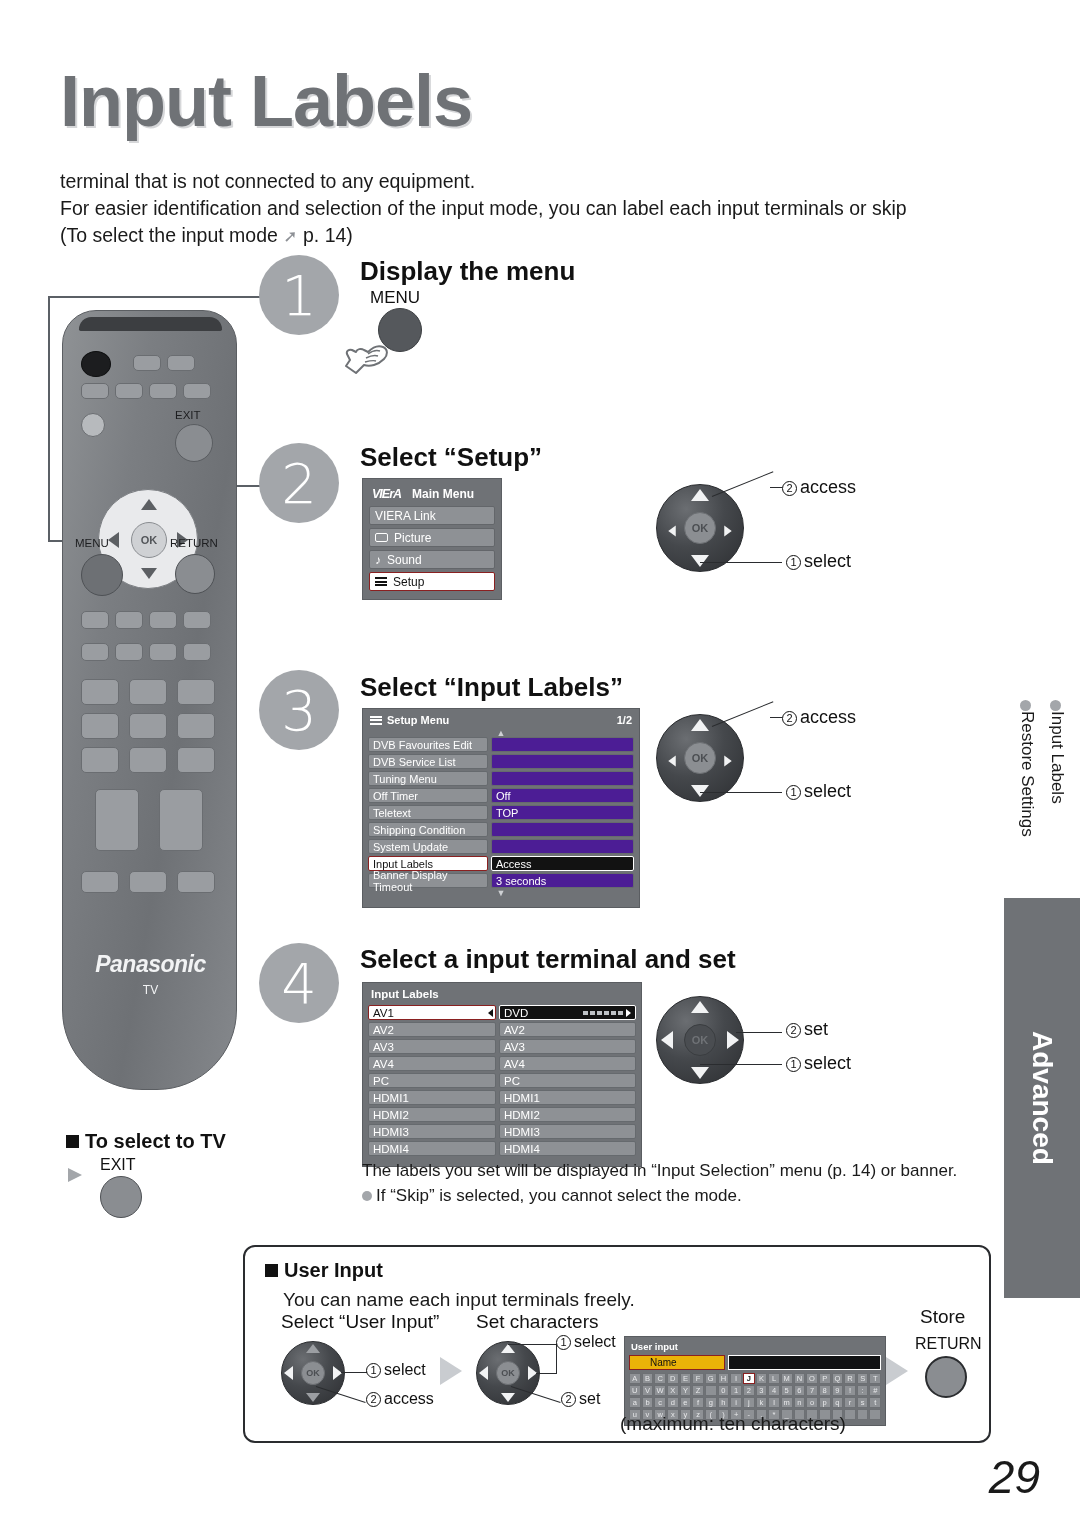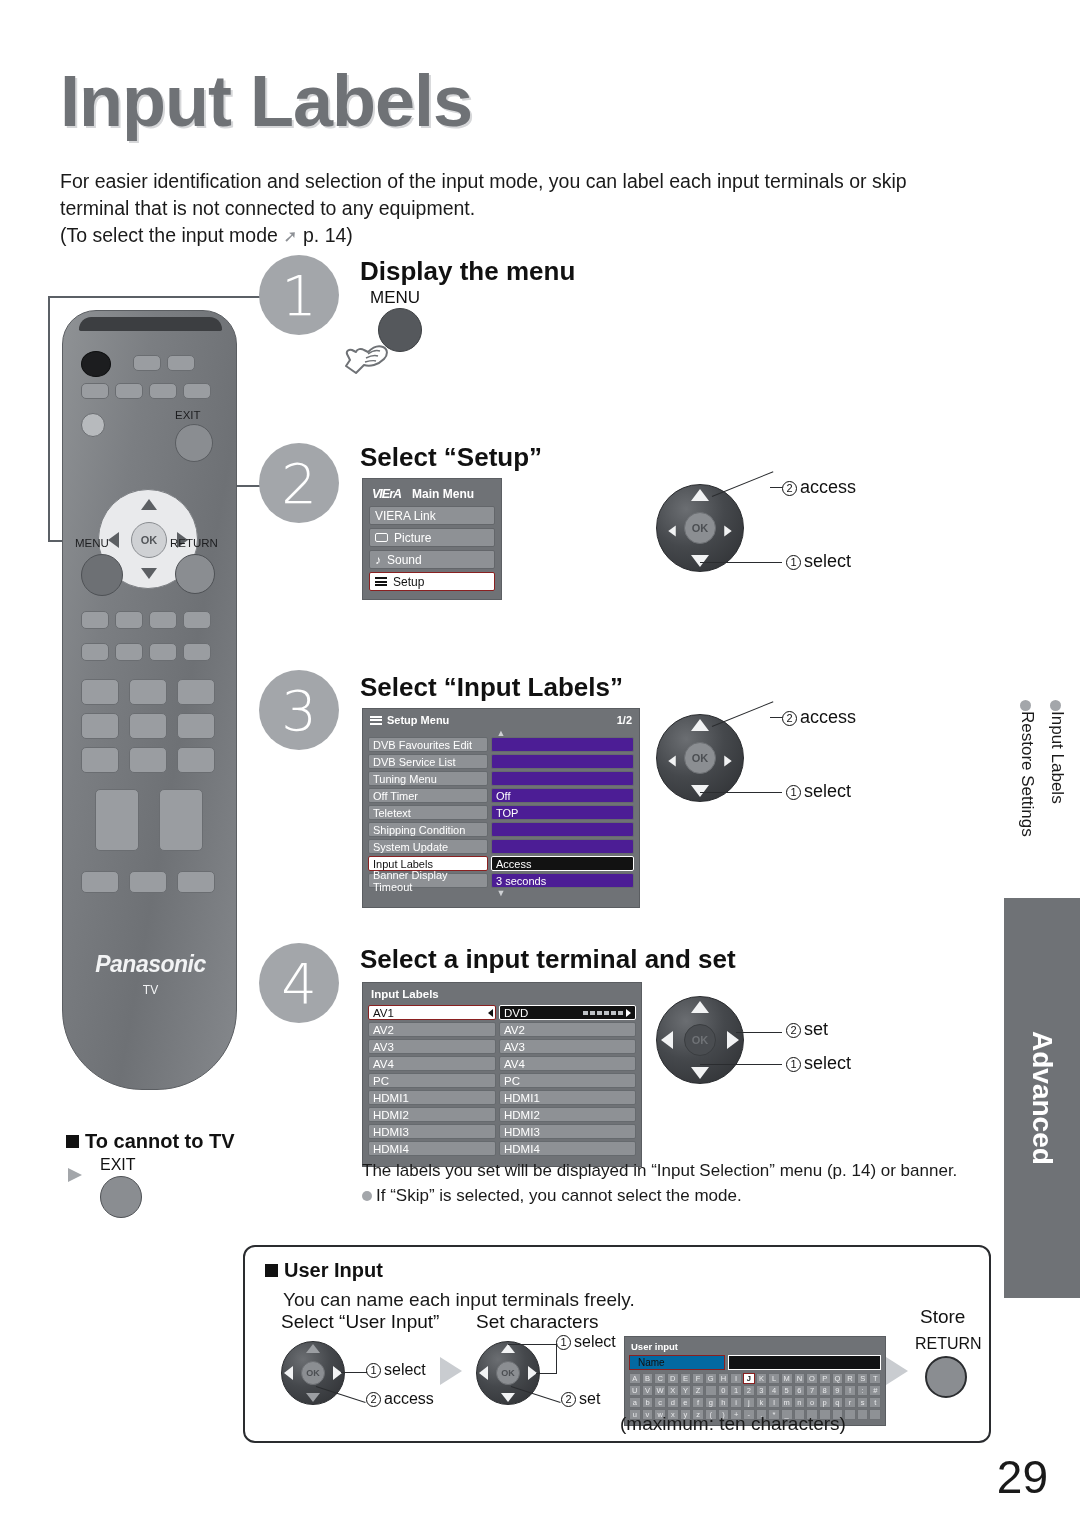--- a/index.html
+++ b/index.html
@@ -220,34 +220,34 @@
   .maxchars { position:absolute; left: 620px; top: 1413px; font-size: 19px; color:#1a1a1a; }
 
   
   .uiosd {
     position: absolute; left: 624px; top: 1336px; width: 262px;
     background: #6f7276; border: 1px solid #5a5d61; padding: 3px 4px 4px 4px;
   }
   .uiosd-head { color:#fff; font-size: 9.5px; font-weight: bold; padding: 1px 2px 3px 2px; }
   .uiosd-name { display:flex; gap:3px; margin-bottom:3px; }
   .uiosd-name .nk {
-    flex: 0 0 96px; background:#0369a1; color:#111; font-size:10px; border:1px solid #8a2020;
-    padding: 1px 8px;
+    flex: 0 0 96px; background:#eab308; color:#111; font-size:10px; border:1px solid #8a2020;
+    padding: 1px 20px;
   }
   .uiosd-name .nv { flex:1; background:#111214; border:1px solid #fff; height: 15px; }
   .kbrow { display:flex; gap:1px; margin-bottom:1px; }
   .key {
     flex:1; height: 11px; background:#8e9195; border:1px solid #6d7074;
     color:#e8e9eb; font-size:7.5px; line-height:9px; text-align:center;
   }
   .key.hl { background:#ffffff; color:#111; border-color:#8a2020; font-weight:bold; }
   .key.empty { background:#8e9195; }
 
   
-  .pagenum { position:absolute; right: 32px; bottom: 24px; font-size: 46px; color:#1a1a1a; }
+  .pagenum { position:absolute; right: 40px; bottom: 24px; font-size: 46px; color:#1a1a1a;font-style:italic; }
   .hand { position:absolute; }
   .menu-btn-circle {
     position:absolute; width:42px;height:42px;border-radius:50%;
     background:#6d7074; border:1.5px solid #4e5155;
   }
   .exit-btn-circle {
     position:absolute; width:38px;height:38px;border-radius:50%;
     background:#8a8d91; border:1.5px solid #5a5d61;
   }
   .return-btn-circle {
@@ -257,22 +257,22 @@
   .to-return { position:absolute; left: 66px; top: 1130px; font-size: 20px; font-weight:bold; color:#111; }
   .exit-small { position:absolute; left: 100px; top: 1156px; font-size: 16px; color:#111; }
 </style>
 </head>
 <body>
 
 <div id="page">
 
   <div class="page-title">Input Labels</div>
   <div class="intro">
+    <div>terminal that is not connected to any equipment.</div>
     <div>For easier identification and selection of the input mode, you can label each input terminals or skip</div>
-    <div>terminal that is not connected to any equipment.</div>
     <div>
       <span>(To select the input mode</span>
       <span class="arrow-glyph">➚</span>
       <span>p. 14)</span>
     </div>
   </div>
 
   <div class="conn" style="left:48px; top:296px; width:215px; height:2px;"></div>
   <div class="conn" style="left:48px; top:296px; width:2px; height:246px;"></div>
   <div class="conn" style="left:48px; top:540px; width:66px; height:2px;"></div>
@@ -334,21 +334,21 @@
       <div class="rbtn" style="left:18px; top:560px; width:38px; height:22px;"></div>
       <div class="rbtn" style="left:66px; top:560px; width:38px; height:22px;"></div>
       <div class="rbtn" style="left:114px; top:560px; width:38px; height:22px;"></div>
 
       <div class="brand">Panasonic</div>
       <div class="brand-sub">TV</div>
     </div>
   </div>
 
   <div class="to-return">
-    <span class="sq"></span><span>To cannot to TV</span>
+    <span class="sq"></span><span>To select to TV</span>
   </div>
   <div style="position:absolute;left:68px;top:1168px;width:0;height:0;border-top:7px solid transparent;border-bottom:7px solid transparent;border-left:14px solid #a3a6aa;"></div>
   <div class="exit-small">EXIT</div>
   <div style="position:absolute;left:100px;top:1176px;width:42px;height:42px;border-radius:50%;background:#8a8d91;border:1.5px solid #4e5155;"></div>
 
   <div class="step-circle" style="left:259px; top:255px;">1</div>
   <div class="step-head" style="left:360px; top:256px;">Display the menu</div>
   <div style="position:absolute;left:370px;top:288px;font-size:17px;color:#111;">MENU</div>
   <div style="position:absolute;left:378px;top:308px;width:44px;height:44px;border-radius:50%;background:#55585c;border:1.5px solid #3c3f42;"></div>
 

